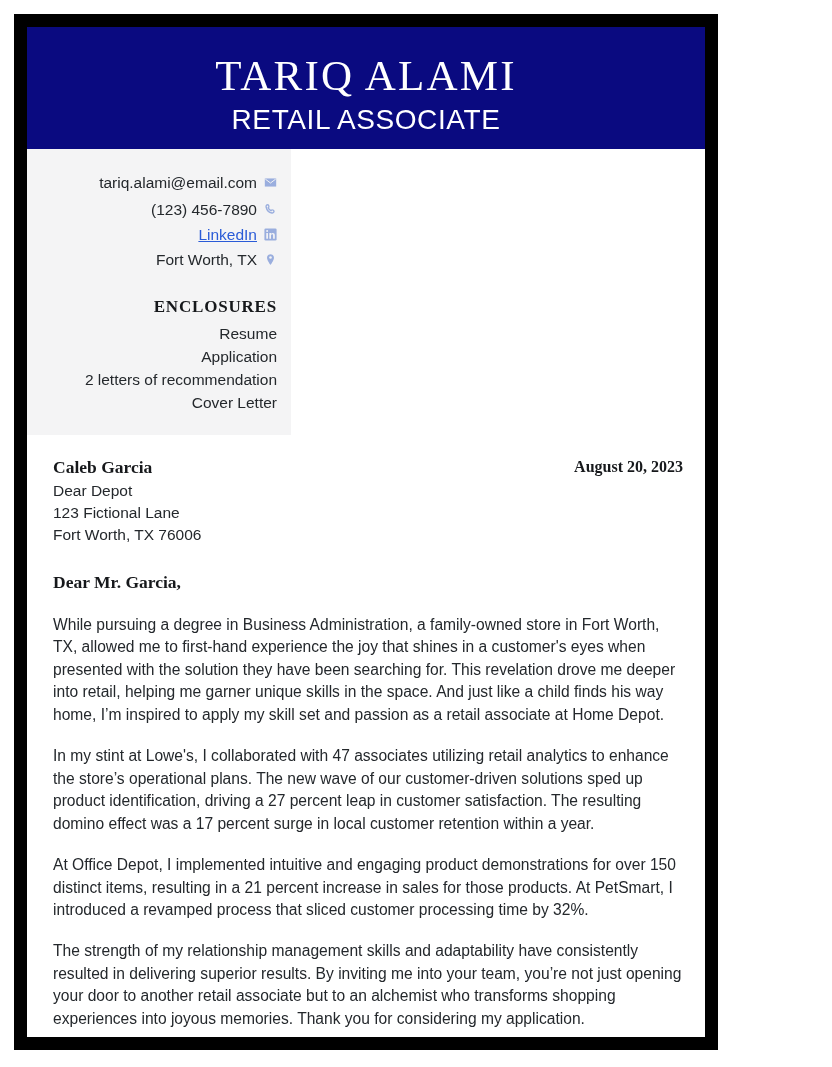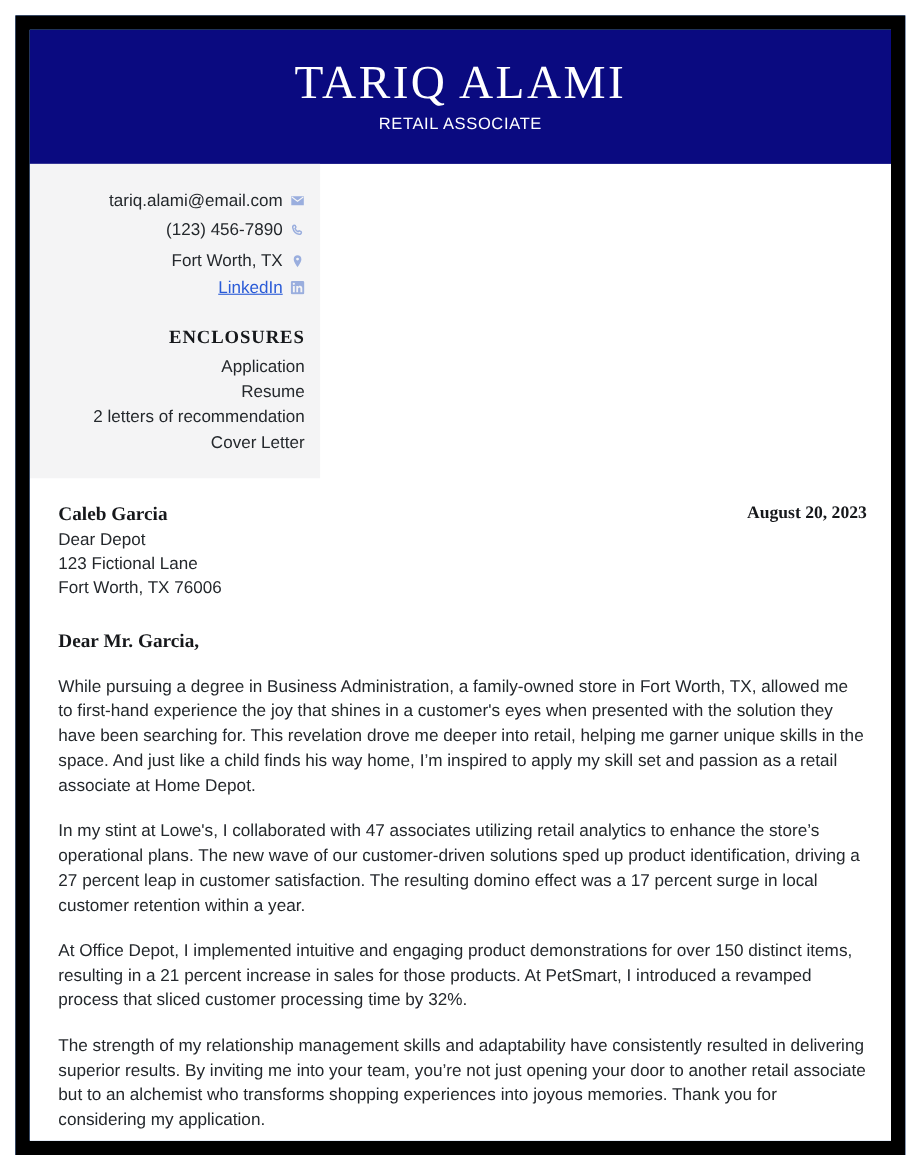--- a/index.html
+++ b/index.html
@@ -12,25 +12,25 @@
     height: 1067px;
     font-family: "Liberation Sans", sans-serif;
     -webkit-font-smoothing: antialiased;
   }
 
   
   .page-frame {
     position: absolute;
     left: 14px;
     top: 14px;
-    width: 809px;
+    width: 704px;
     height: 1036px;
     border: 13px solid #000000;
     box-sizing: border-box;
-    background: #3b82f6;
+    background: #8b5cf6;
     overflow: hidden;
   }
 
   .page {
     position: relative;
     width: 100%;
     height: 100%;
     background: #ffffff;
   }
 
@@ -46,21 +46,21 @@
   .header-name {
     font-family: "Liberation Serif", serif;
     font-size: 43px;
     line-height: 1.05;
     letter-spacing: 2.2px;
     font-weight: 400;
     margin: 0 0 6px 0;
   }
   .header-title {
     font-family: "Liberation Sans", sans-serif;
-    font-size: 15px;
+    font-size: 28px;
     letter-spacing: 0.6px;
     font-weight: 400;
     margin: 0;
   }
 
   
   .body-split {
     display: flex;
     align-items: stretch;
     height: calc(100% - 122px);
@@ -218,47 +218,47 @@
           <div class="contact-row">
             <span class="contact-text">(123) 456-7890</span>
             <span class="c-icon">
               <svg viewBox="0 0 16 16" fill="none" stroke="currentColor" stroke-width="1.7" stroke-linecap="round" aria-hidden="true">
                 <path d="M4.5 2.2c1 0 1.4 1.1 1.6 2 .2.8-.5 1.2-.9 1.6.6 1.6 1.8 2.9 3.4 3.6.4-.4.9-1.1 1.7-.9.9.2 2 .6 2 1.6 0 1.4-1.2 2.4-2.6 2.2C6.4 11.8 3.4 8.6 2.6 4.9 2.3 3.5 3.2 2.2 4.5 2.2z"></path>
               </svg>
             </span>
           </div>
 
           <div class="contact-row">
-            <span class="contact-text">Fort Worth, TX</span>
-            <span class="c-icon">
-              <svg viewBox="0 0 16 16" fill="currentColor" aria-hidden="true">
-                <path d="M8 1.4c-2.4 0-4.3 1.9-4.3 4.3 0 3.2 4.3 8.9 4.3 8.9s4.3-5.7 4.3-8.9c0-2.4-1.9-4.3-4.3-4.3z"></path>
-                <circle cx="8" cy="5.6" r="1.6" fill="#f4f4f5"></circle>
-              </svg>
-            </span>
-          </div>
-
-          <div class="contact-row">
             <a class="contact-link" href="#">LinkedIn</a>
             <span class="c-icon">
               <svg viewBox="0 0 16 16" fill="currentColor" aria-hidden="true">
                 <rect x="0.5" y="0.5" width="15" height="15" rx="1.6"></rect>
                 <rect x="2.8" y="6.2" width="2.1" height="7" fill="#f4f4f5"></rect>
                 <circle cx="3.85" cy="3.7" r="1.25" fill="#f4f4f5"></circle>
                 <path d="M6.6 6.2h2v1c.4-.7 1.2-1.2 2.2-1.2 1.7 0 2.5 1 2.5 3v4.2h-2.1V9.4c0-1-.35-1.6-1.2-1.6-.75 0-1.2.5-1.35 1.05-.05.2-.05.45-.05.7v3.65H6.6z" fill="#f4f4f5"></path>
               </svg>
             </span>
           </div>
 
+          <div class="contact-row">
+            <span class="contact-text">Fort Worth, TX</span>
+            <span class="c-icon">
+              <svg viewBox="0 0 16 16" fill="currentColor" aria-hidden="true">
+                <path d="M8 1.4c-2.4 0-4.3 1.9-4.3 4.3 0 3.2 4.3 8.9 4.3 8.9s4.3-5.7 4.3-8.9c0-2.4-1.9-4.3-4.3-4.3z"></path>
+                <circle cx="8" cy="5.6" r="1.6" fill="#f4f4f5"></circle>
+              </svg>
+            </span>
+          </div>
+
         </div>
 
         <div>
           <div class="enclosures-heading">ENCLOSURES</div>
+          <div class="enclosure-item">Resume</div>
           <div class="enclosure-item">Application</div>
-          <div class="enclosure-item">Resume</div>
           <div class="enclosure-item">2 letters of recommendation</div>
           <div class="enclosure-item">Cover Letter</div>
         </div>
 
       </div>
 
       <div class="main">
 
         <div class="recipient-block">
           <div>

